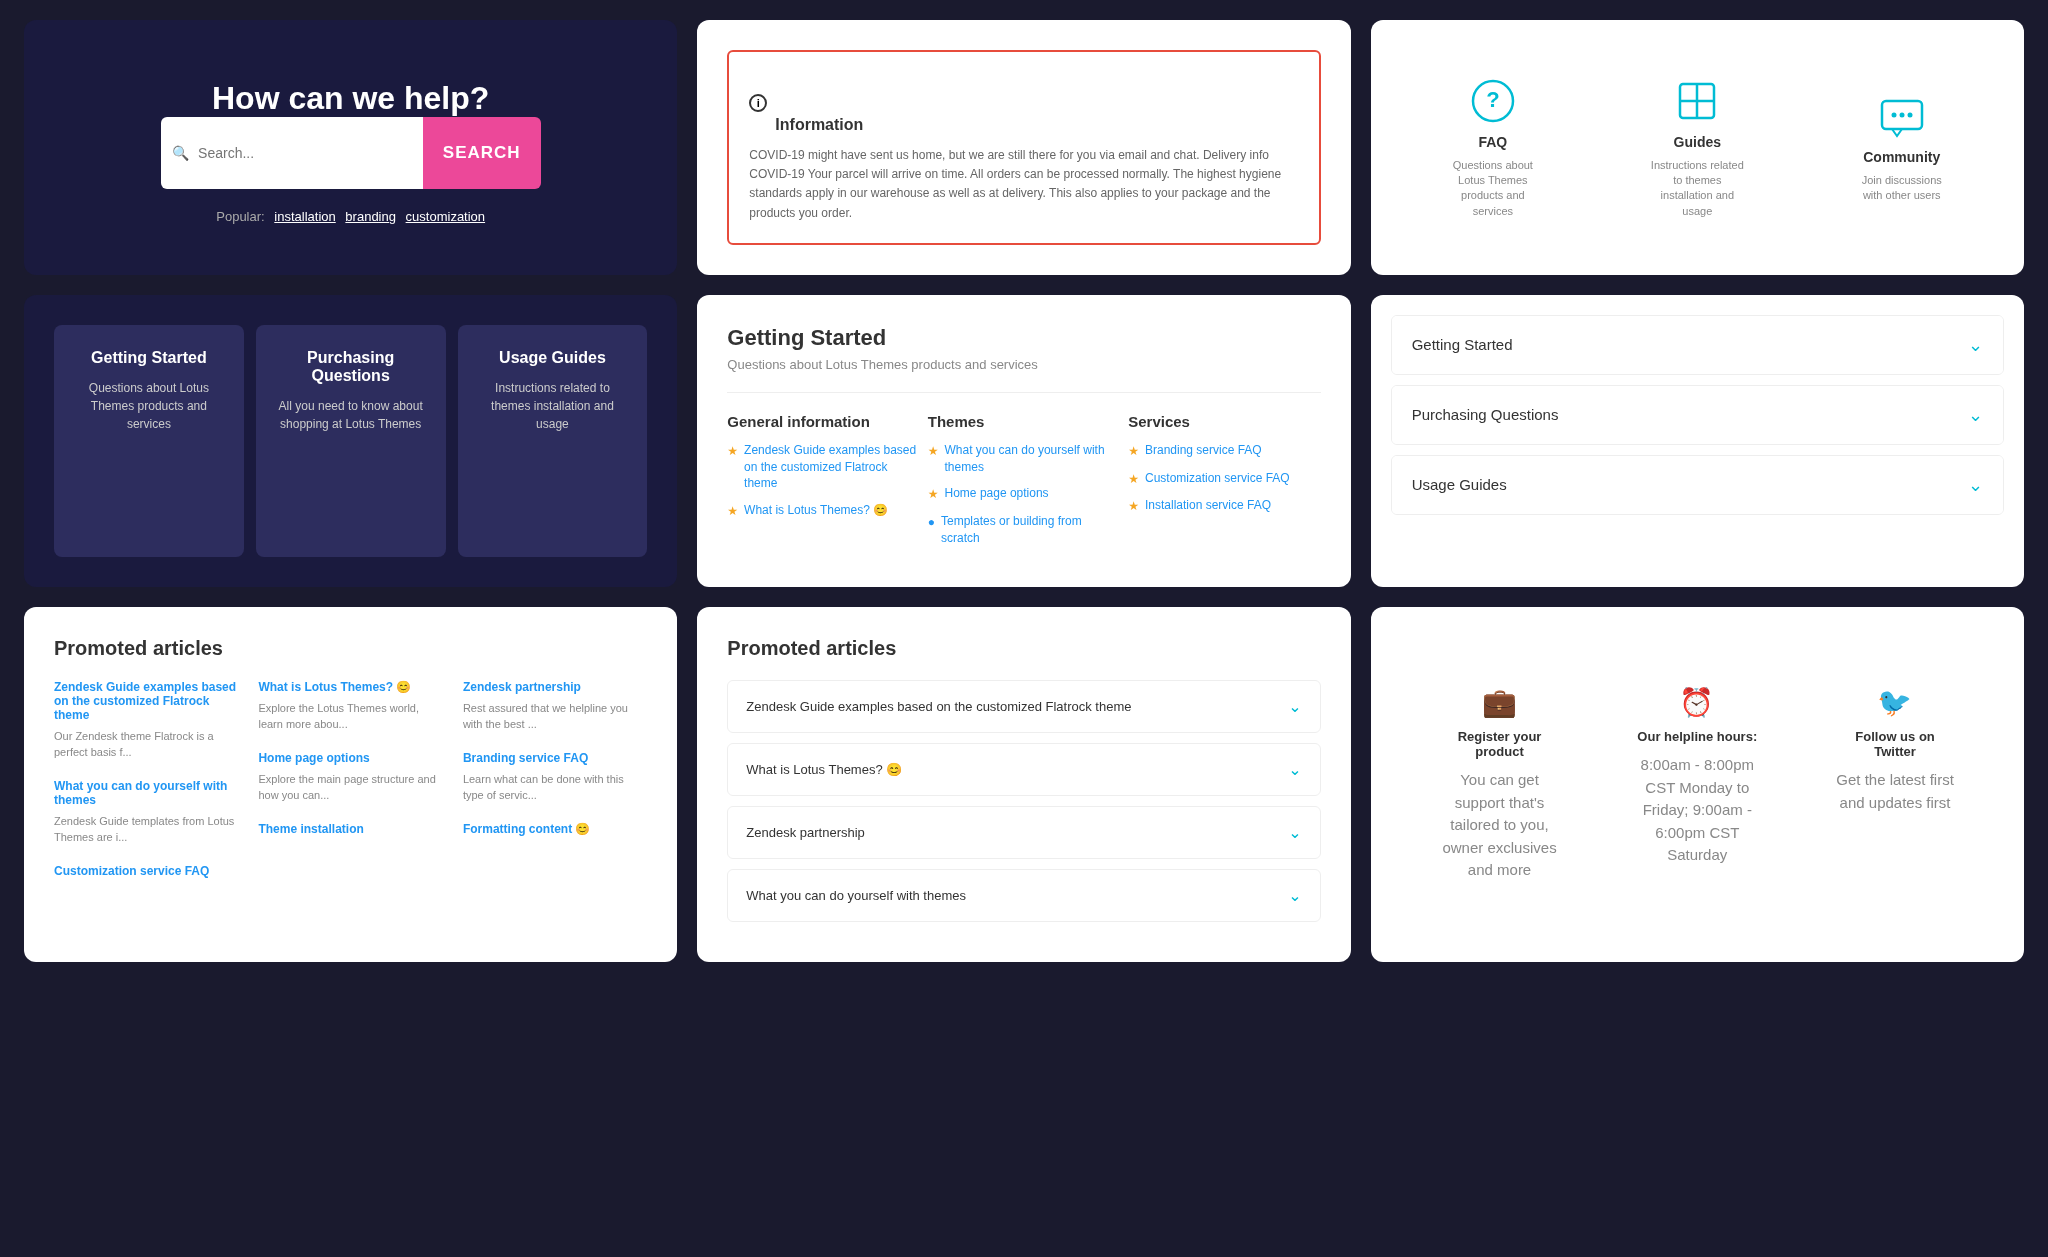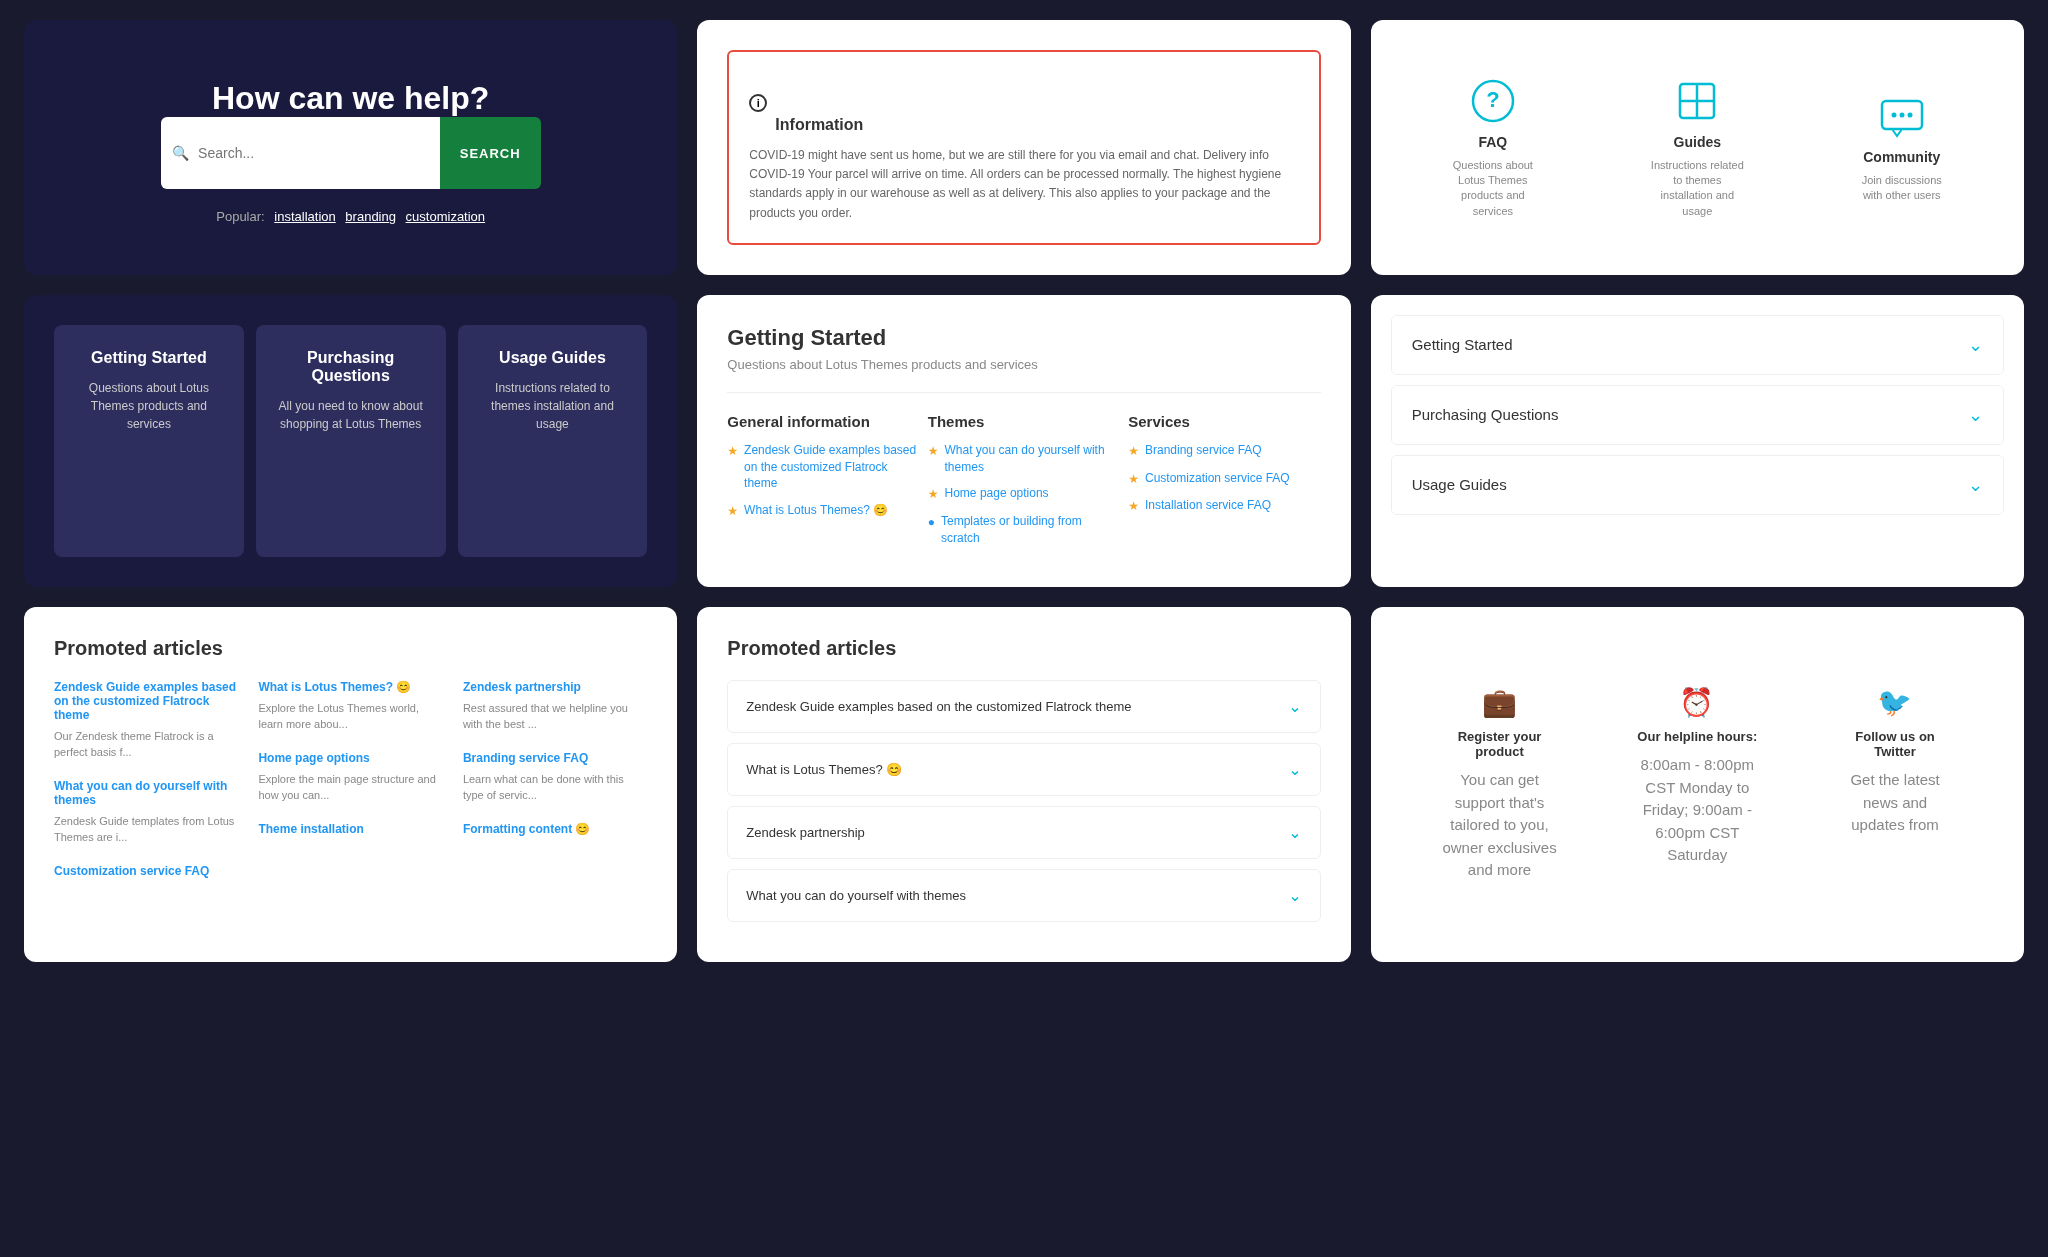--- a/index.html
+++ b/index.html
@@ -67,25 +67,25 @@
     .search-input {
       border: none;
       outline: none;
       font-size: 14px;
       color: #666;
       width: 100%;
       padding: 28px 0;
     }
 
     .search-btn {
-      background: #15803d;
+      background: #ec4899;
       color: #fff;
       border: none;
       padding: 12px 20px;
-      font-size: 13px;
+      font-size: 17px;
       font-weight: 700;
       letter-spacing: 1px;
       border-radius: 0 6px 6px 0;
       cursor: pointer;
       text-transform: uppercase;
     }
 
     .popular-tags {
       font-size: 13px;
       color: #aaa;
@@ -631,18 +631,18 @@
 
       <div class="social-item">
         <span class="social-icon">⏰</span>
         <span class="social-title">Our helpline hours:</span>
         <span class="social-desc">8:00am - 8:00pm CST Monday to Friday; 9:00am - 6:00pm CST Saturday</span>
       </div>
 
       <div class="social-item">
         <span class="social-icon">🐦</span>
         <span class="social-title">Follow us on Twitter</span>
-        <span class="social-desc">Get the latest news and updates from</span>
+        <span class="social-desc">Get the latest first and updates first</span>
       </div>
     </div>
   </div>
 
 </div>
 
 </body></html>

